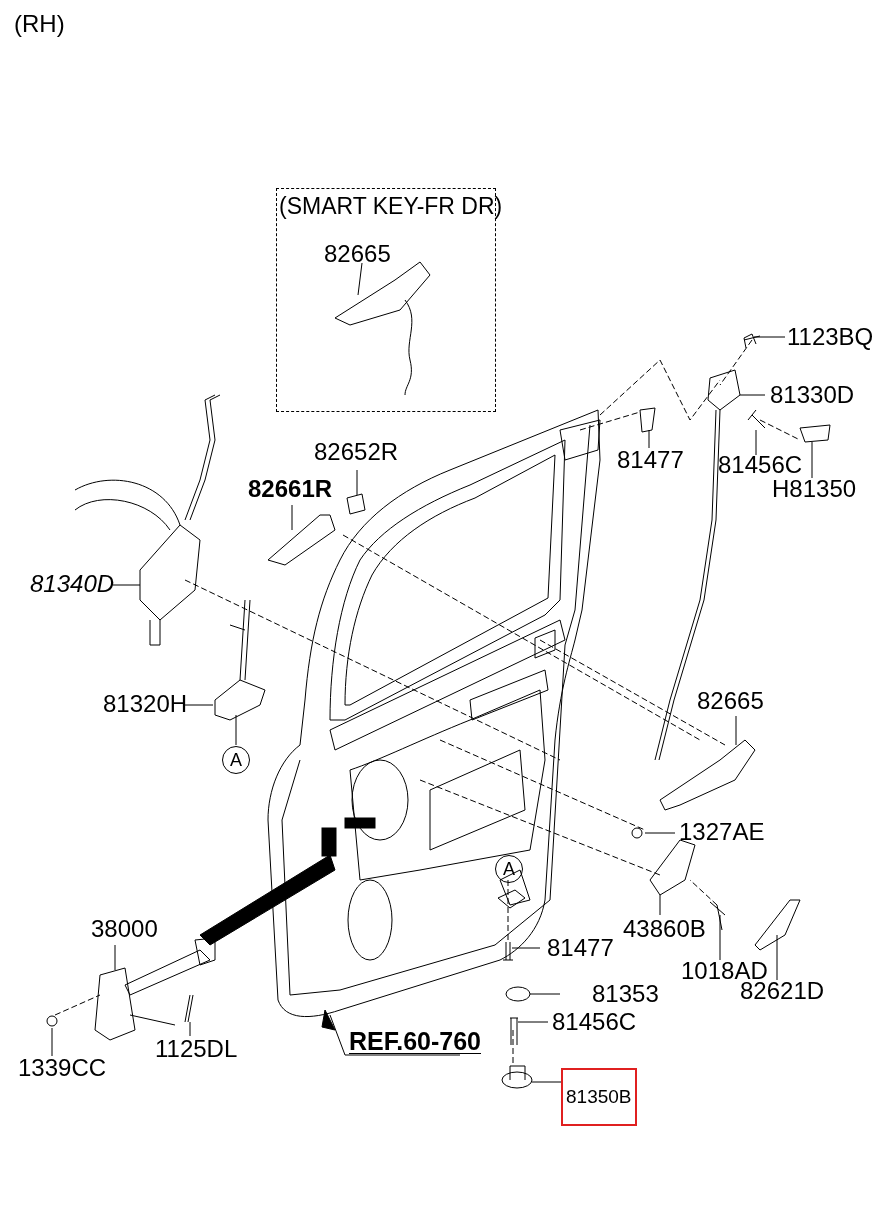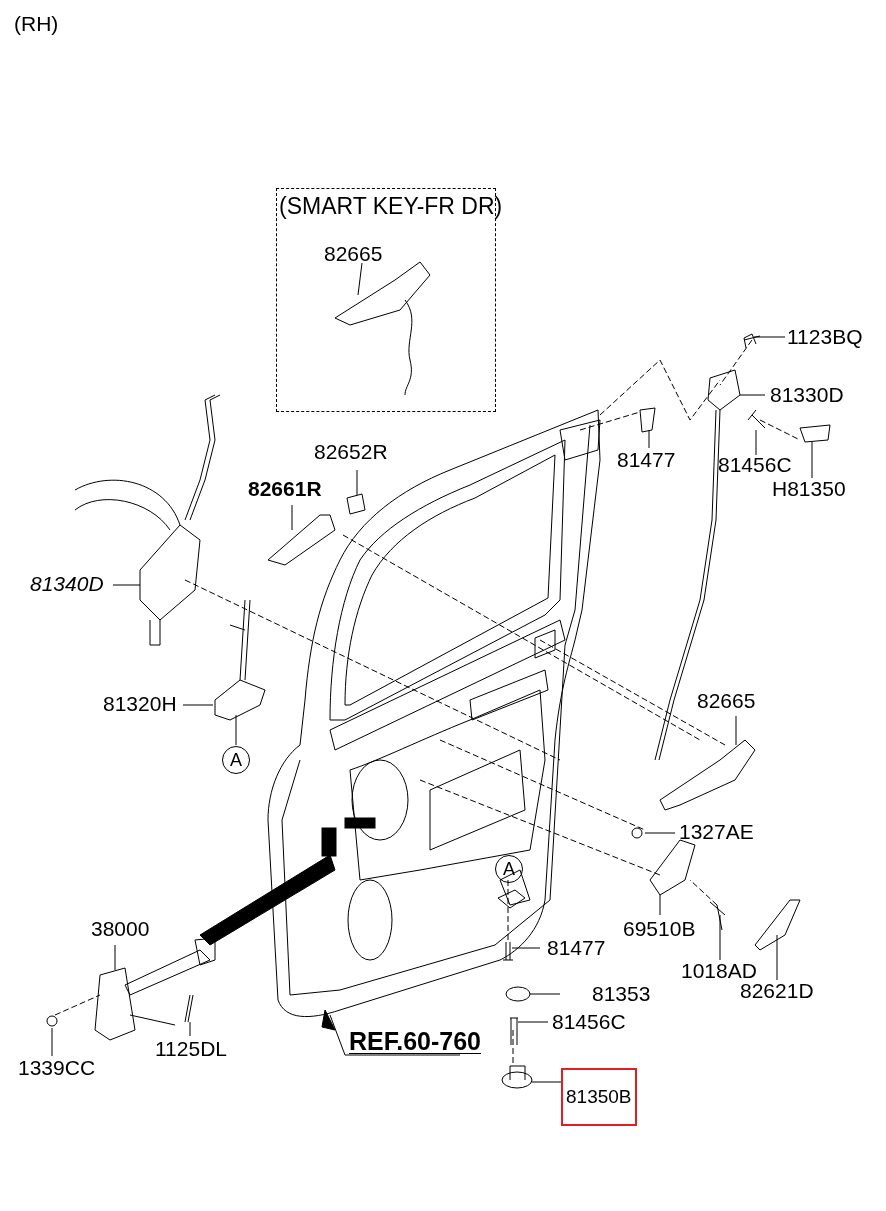--- a/index.html
+++ b/index.html
@@ -1,19 +1,19 @@
 <!DOCTYPE html>
 <html><head>
 <meta charset="utf-8">
 <style>
   html, body { margin: 0; padding: 0; background: #ffffff; }
   body { width: 886px; height: 1211px; position: relative; overflow: hidden;
          font-family: "Liberation Sans", sans-serif; color: #000; }
   svg.dia { position: absolute; left: 0; top: 0; }
-  .lbl { position: absolute; font-size: 21px; line-height: 20px; white-space: nowrap; }
+  .lbl { position: absolute; font-size: 24px; line-height: 20px; white-space: nowrap; }
   .ref { position: absolute; font-size: 25px; font-weight: bold; line-height: 20px;
          border-bottom: 1.5px solid #000; padding-bottom: 2px; }
   .hl { position: absolute; border: 2px solid #e02020; padding: 17px 3px; font-size: 19px; line-height: 20px; }
   .circ { position: absolute; width: 26px; height: 26px; border: 1.3px solid #000; border-radius: 50%;
           text-align: center; line-height: 26px; font-size: 18px; }
   .smart { position: absolute; left: 276px; top: 188px; width: 218px; height: 222px;
            border: 1.2px dashed #000; }
   .smart-title { position: absolute; left: 279px; top: 193px; font-size: 23px; }
 </style>
 </head>
@@ -156,21 +156,21 @@
 <div class="lbl" style="left:718px;top:455px;">81456C</div>
 <div class="lbl" style="left:772px;top:479px;">H81350</div>
 <div class="lbl" style="left:314px;top:442px;">82652R</div>
 <div class="lbl" style="left:248px;top:479px;font-weight:bold;">82661R</div>
 <div class="lbl" style="left:30px;top:574px;font-style:italic;">81340D</div>
 <div class="lbl" style="left:103px;top:694px;">81320H</div>
 <div class="circ" style="left:222px;top:746px;">A</div>
 <div class="lbl" style="left:697px;top:691px;">82665</div>
 <div class="lbl" style="left:679px;top:822px;">1327AE</div>
 <div class="circ" style="left:495px;top:855px;">A</div>
-<div class="lbl" style="left:623px;top:919px;">69510B</div>
+<div class="lbl" style="left:623px;top:919px;">43860B</div>
 <div class="lbl" style="left:681px;top:961px;">1018AD</div>
 <div class="lbl" style="left:740px;top:981px;">82621D</div>
 <div class="lbl" style="left:91px;top:919px;">38000</div>
 <div class="lbl" style="left:18px;top:1058px;">1339CC</div>
 <div class="lbl" style="left:155px;top:1039px;">1125DL</div>
 <div class="lbl" style="left:547px;top:938px;">81477</div>
 <div class="lbl" style="left:564px;top:984px;margin-left:28px;">81353</div>
 <div class="lbl" style="left:552px;top:1012px;">81456C</div>
 <div class="hl" style="left: 561px; top: 1068px; border-color: rgb(224, 32, 32);">81350B</div>
 <div class="ref" style="left:349px;top:1031px;">REF.60-760</div>

